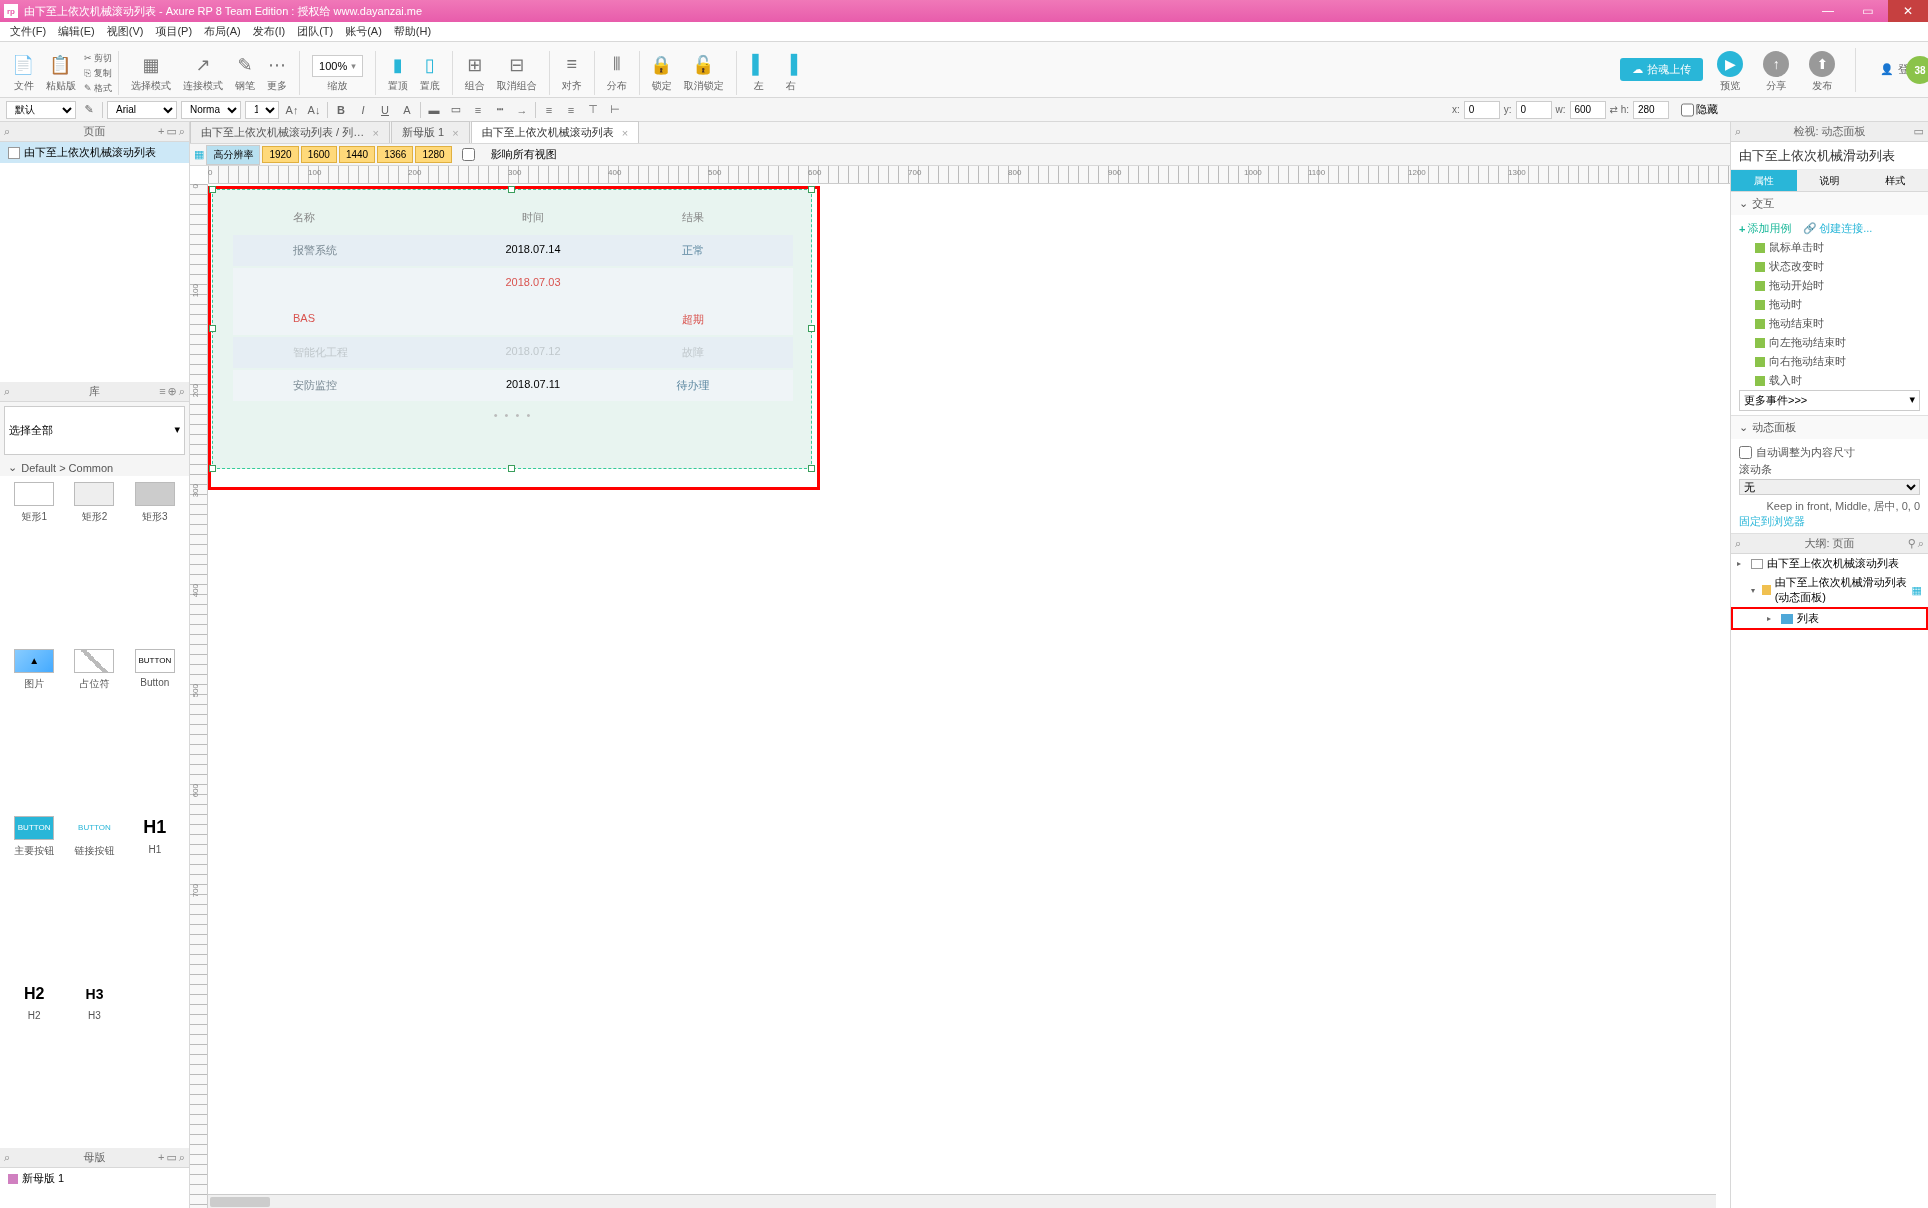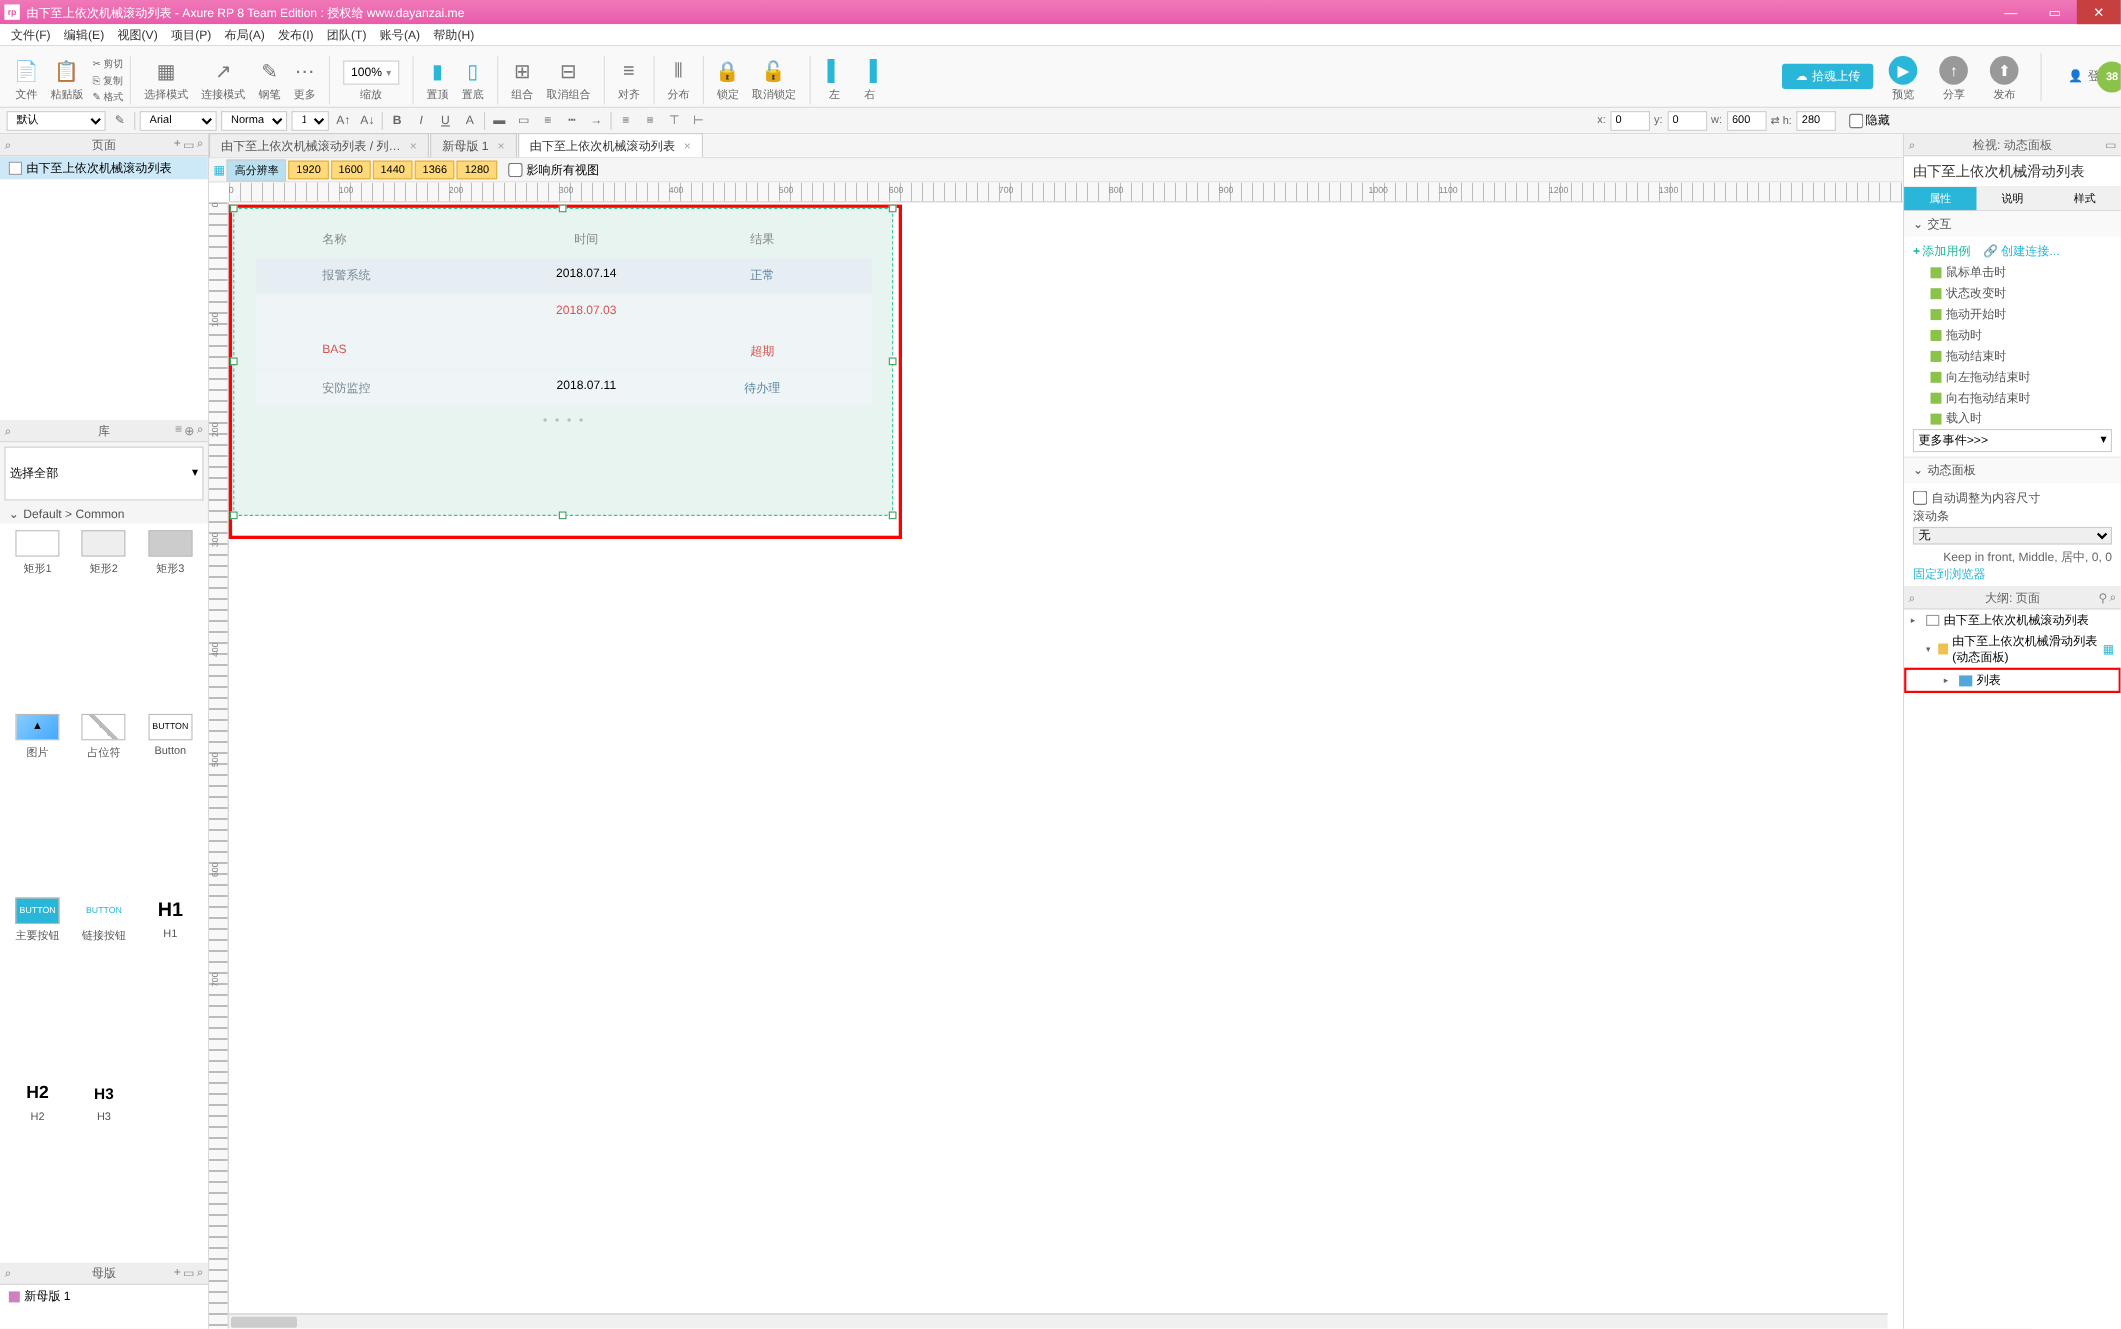--- a/index.html
+++ b/index.html
@@ -30,21 +30,21 @@
 .upload-btn { background: #29b6d8; color: #fff; padding: 4px 12px; border-radius: 3px; display: flex; align-items: center; gap: 4px; font-size: 11px; }
 .badge38 { width: 28px; height: 28px; border-radius: 50%; background: #8bc34a; color: #fff; display: flex; align-items: center; justify-content: center; font-size: 10px; font-weight: bold; position: absolute; right: -6px; top: 14px; }
 .share-ico { width: 26px; height: 26px; border-radius: 50%; display: flex; align-items: center; justify-content: center; color: #fff; font-size: 14px; }
 .share-ico.teal { background: #29b6d8; }
 .share-ico.grey { background: #999; }
 .login-item { display: flex; align-items: center; gap: 4px; color: #666; margin-left: 10px; }
 
 
 .subbar { height: 24px; background: #f5f5f5; border-bottom: 1px solid #d8d8d8; display: flex; align-items: center; padding: 0 6px; gap: 4px; }
 .subbar select, .subbar input { border: 1px solid #ccc; height: 18px; font-size: 10px; padding: 0 4px; background: #fff; }
-.subbar .sel-default { width: 90px; }
+.subbar .sel-default { width: 70px; }
 .subbar .sel-font { width: 70px; }
 .subbar .sel-weight { width: 60px; }
 .subbar .sel-size { width: 34px; }
 .subbar .icon-btn { width: 18px; height: 18px; border: 1px solid transparent; display: flex; align-items: center; justify-content: center; color: #666; font-size: 11px; }
 .subbar .spacer { flex: 1; }
 .subbar .pos-lbl { color: #666; font-size: 10px; }
 .subbar .pos-input { width: 36px; text-align: left; }
 .main-full { display: flex; height: 1086px; }
 
 
@@ -72,21 +72,21 @@
 .center { flex: 1; display: flex; flex-direction: column; background: #fff; }
 .tabs { height: 22px; background: #f5f5f5; border-bottom: 1px solid #d8d8d8; display: flex; align-items: flex-end; }
 .tab { padding: 3px 10px; border: 1px solid #ccc; border-bottom: none; background: #eee; font-size: 10px; color: #555; margin-right: 1px; display: flex; align-items: center; gap: 4px; max-width: 200px; }
 .tab.active { background: #fff; color: #333; }
 .tab .x { color: #aaa; margin-left: 4px; }
 
 .res-bar { height: 22px; background: #f5f5f5; border-bottom: 1px solid #d8d8d8; display: flex; align-items: center; padding: 0 4px; gap: 2px; }
 .res-btn { padding: 2px 6px; font-size: 10px; background: #fff; border: 1px solid #ccc; }
 .res-btn.active { background: #b8e0f0; }
 .res-preset { padding: 2px 6px; font-size: 10px; background: #ffd97a; border: 1px solid #e0b040; }
-.res-chk { margin-left: 8px; display: flex; align-items: center; gap: 4px; font-size: 10px; }
+.res-chk { margin-left: 8px; display: flex; align-items: center; gap: 16px; font-size: 10px; }
 
 .canvas-area { flex: 1; position: relative; overflow: auto; background: #fff; }
 .ruler-h { position: absolute; top: 0; left: 18px; right: 0; height: 18px; background: #f8f8f8; border-bottom: 1px solid #ccc; background-image: repeating-linear-gradient(to right, #bbb 0, #bbb 1px, transparent 1px, transparent 10px); }
 .ruler-h .tick { position: absolute; top: 2px; font-size: 8px; color: #888; }
 .ruler-v { position: absolute; top: 18px; left: 0; bottom: 0; width: 18px; background: #f8f8f8; border-right: 1px solid #ccc; background-image: repeating-linear-gradient(to bottom, #bbb 0, #bbb 1px, transparent 1px, transparent 10px); }
 .ruler-v .tick { position: absolute; left: 1px; font-size: 8px; color: #888; writing-mode: vertical-rl; transform: rotate(180deg); }
 .canvas-inner { position: absolute; top: 18px; left: 18px; right: 0; bottom: 0; }
 
 .red-box { position: absolute; top: 2px; left: 0; width: 612px; height: 304px; border: 3px solid #f00; }
 .sel-box { position: absolute; top: 5px; left: 4px; width: 600px; height: 280px; border: 1px dashed #3c9; background: #e8f4f0; }
@@ -506,20 +506,25 @@
                 <div class="dp-row ">
                   <div class="c1">报警系统</div>
                   <div>2018.07.14</div>
                   <div class="c3">正常</div>
                 </div>
                 <div class="dp-row alt red">
                   <div class="c1">BAS</div>
                   <div>2018.07.03</div>
                   <div class="c3">超期</div>
                 </div>
+                <div class="dp-row faded">
+                  <div class="c1">智能化工程</div>
+                  <div>2018.07.12</div>
+                  <div class="c3">故障</div>
+                </div>
                 <div class="dp-row alt ">
                   <div class="c1">安防监控</div>
                   <div>2018.07.11</div>
                   <div class="c3">待办理</div>
                 </div>
               </div>
             <div class="loading-dots">• • • •</div>
           </div>
         </div>
       </div>

